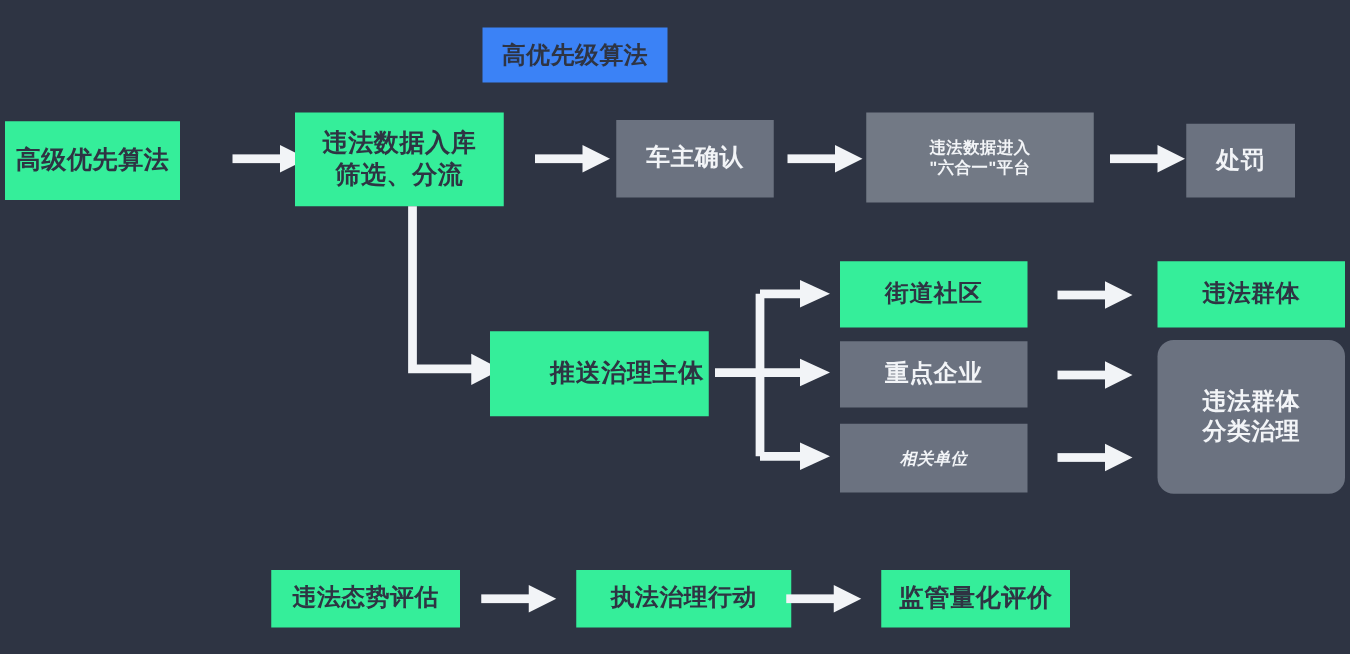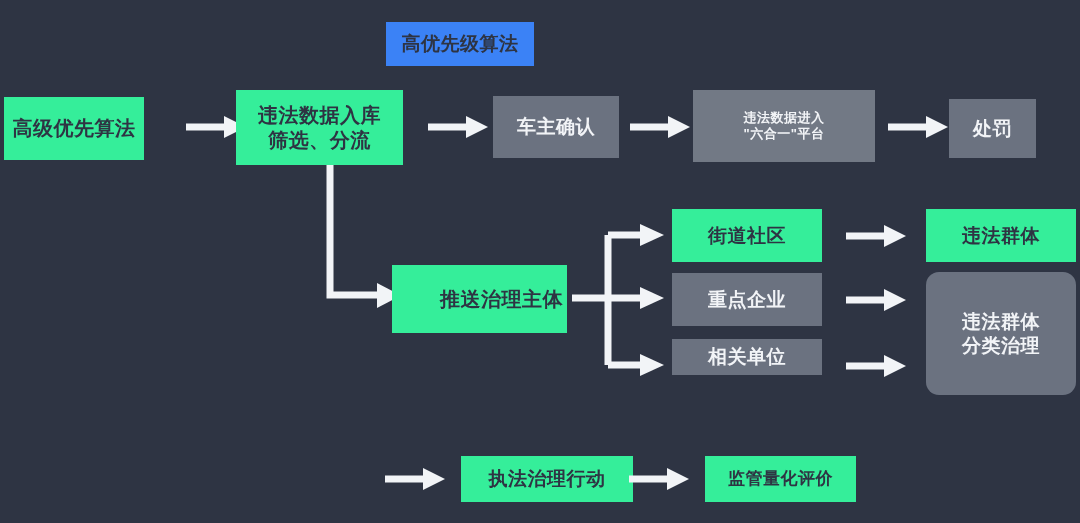--- a/index.html
+++ b/index.html
@@ -144,21 +144,21 @@
       <path d="M68 2 L92 13 L68 24 Z" fill="#f2f4f7"></path>
       <path d="M68 65 L92 76 L68 87 Z" fill="#f2f4f7"></path>
       <path d="M68 132 L92 143 L68 154 Z" fill="#f2f4f7"></path>
     </svg>
   </div>
 
   <div class="node green" style="left:672px; top:209px; width:150px; height:53px; font-size:19px;">街道社区</div>
 
   <div class="node gray" style="left:672px; top:273px; width:150px; height:53px; font-size:19px;">重点企业</div>
 
-  <div class="node gray" style="left:672px; top:339px; width:150px; height:36px; font-size:19px;">相关单位</div>
+  <div class="node gray" style="left:672px; top:339px; width:150px; height:55px; font-size:13px;font-style:italic;">相关单位</div>
 
   <div class="arrow" style="left:846px; top:223px; width:62px; height:26px;">
     <svg width="62" height="26" viewBox="0 0 62 26">
       <rect x="0" y="9.5" width="42" height="7" fill="#f2f4f7"></rect>
       <path d="M38 2 L60 13 L38 24 Z" fill="#f2f4f7"></path>
     </svg>
   </div>
 
   <div class="arrow" style="left:846px; top:287px; width:62px; height:26px;">
     <svg width="62" height="26" viewBox="0 0 62 26">
@@ -172,32 +172,33 @@
       <rect x="0" y="9.5" width="42" height="7" fill="#f2f4f7"></rect>
       <path d="M38 2 L60 13 L38 24 Z" fill="#f2f4f7"></path>
     </svg>
   </div>
 
   <div class="node green" style="left:926px; top:209px; width:150px; height:53px; font-size:19px;">违法群体</div>
 
   <div class="node gray" style="left:926px; top:272px; width:150px; height:123px; font-size:19px;border-radius:13px;">违法群体
 分类治理</div>
 
+  <div class="node green" style="left:217px; top:456px; width:151px; height:46px; font-size:19px;">违法态势评估</div>
 
   <div class="arrow" style="left:385px; top:466px; width:62px; height:26px;">
     <svg width="62" height="26" viewBox="0 0 62 26">
       <rect x="0" y="9.5" width="42" height="7" fill="#f2f4f7"></rect>
       <path d="M38 2 L60 13 L38 24 Z" fill="#f2f4f7"></path>
     </svg>
   </div>
 
   <div class="node green" style="left:461px; top:456px; width:172px; height:46px; font-size:19px;">执法治理行动</div>
 
   <div class="arrow" style="left:629px; top:466px; width:62px; height:26px;">
     <svg width="62" height="26" viewBox="0 0 62 26">
       <rect x="0" y="9.5" width="42" height="7" fill="#f2f4f7"></rect>
       <path d="M38 2 L60 13 L38 24 Z" fill="#f2f4f7"></path>
     </svg>
   </div>
 
-  <div class="node green" style="left:705px; top:456px; width:151px; height:46px; font-size:17px;">监管量化评价</div>
+  <div class="node green" style="left:705px; top:456px; width:151px; height:46px; font-size:20px;">监管量化评价</div>
 
 </div>
 
 </body></html>

